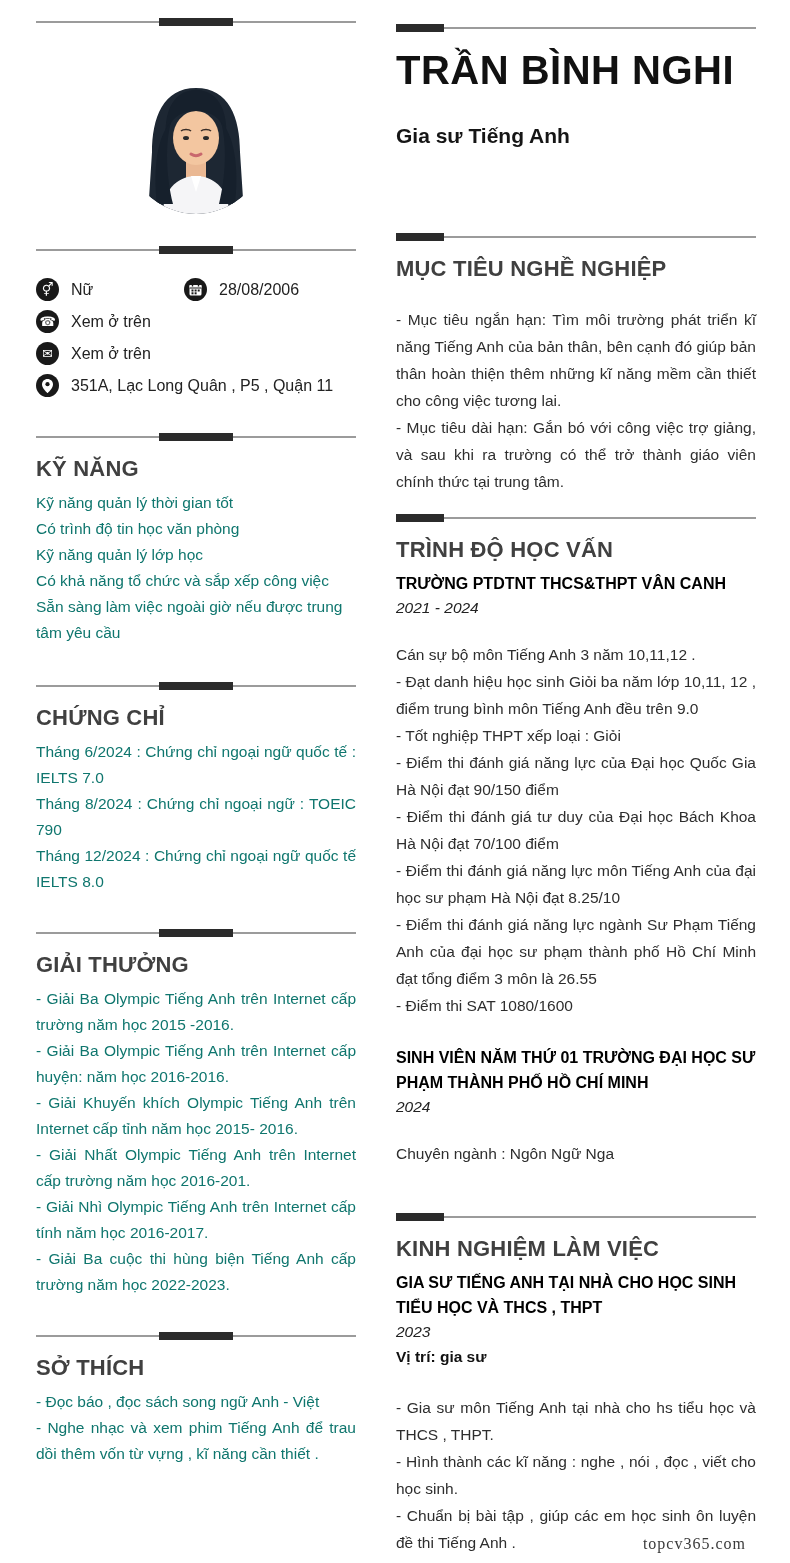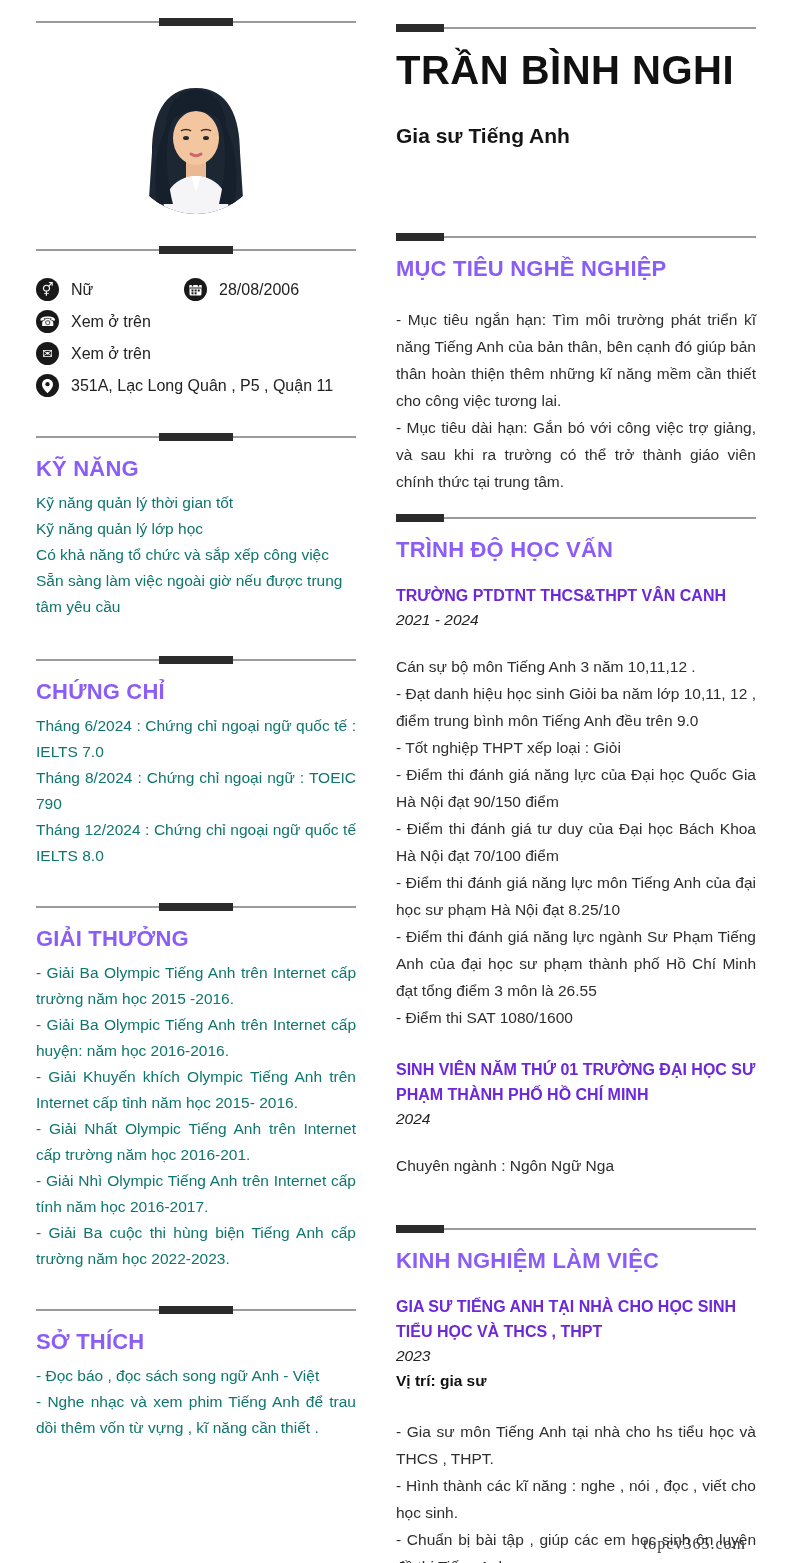--- a/index.html
+++ b/index.html
@@ -21,37 +21,37 @@
   .photo{width:142px;height:142px;border-radius:50%;overflow:hidden;}
   .div2{margin-top:32px;}
   .info{margin-top:24px;font-size:16px;color:#222;}
   .info-row{display:flex;align-items:center;margin-bottom:9px;min-height:23px;}
   .info-cell{display:flex;align-items:center;}
   .info-cell.first{width:148px;}
   .picon{flex:0 0 23px;width:23px;height:23px;border-radius:50%;background:#191919;color:#fff;
          display:inline-flex;align-items:center;justify-content:center;
          font-family:"DejaVu Sans",sans-serif;font-size:13px;line-height:1;margin-right:12px;}
   .picon svg{display:block;}
-  h2{font-size:22px;font-weight:bold;color:#8b5cf6;margin:15px 0 8px;letter-spacing:.2px;}
+  h2{font-size:22px;font-weight:bold;color:#404040;margin:15px 0 8px;letter-spacing:.2px;}
   .body-txt{font-size:15.5px;line-height:26px;color:#0f766e;}
   .just{text-align:justify;}
   .sec-div{margin-top:36px;}
   .sec-div.awards{margin-top:34px;}
   .sec-div.hobby{margin-top:34px;}
   .item{margin:0;}
 
   
   .col-right .topdiv{margin-top:6px;}
   h1{font-size:40px;line-height:44px;font-weight:bold;color:#111;margin:16px 0 0;letter-spacing:.5px;}
   .subtitle{font-size:21px;font-weight:bold;color:#151515;margin-top:32px;}
   .div-obj{margin-top:85px;}
   .rbody{font-size:15.5px;line-height:27px;color:#2e2e2e;margin-top:24px;}
   .div-edu{margin-top:19px;}
   .entry{margin-top:4px;}
-  .entry-school{font-size:16px;font-weight:bold;color:#6d28d9;line-height:25px;margin-top:20px;}
+  .entry-school{font-size:16px;font-weight:bold;color:#000000;line-height:25px;margin-top:8px;}
   .entry-period{font-style:italic;font-size:15.5px;color:#222;margin:3px 0 2px;}
   .entry-pos{font-weight:bold;font-size:15.5px;color:#111;line-height:27px;}
   .entry.second{margin-top:26px;}
   .div-exp{margin-top:46px;}
 
   .footer{position:absolute;right:44px;bottom:10px;font-family:Liberation Serif, serif;
           font-size:16px;color:#3a3a3a;letter-spacing:1px;}
 </style>
 </head>
 <body>
@@ -141,20 +141,21 @@
         </div>
       </div>
 
       <div class="divider center sec-div">
           <span class="line"></span>
           <span class="block"></span>
         </div>
       <h2>KỸ NĂNG</h2>
       <div class="body-txt">
         <div class="item">Kỹ năng quản lý thời gian tốt</div>
+        <div class="item">Có trình độ tin học văn phòng</div>
         <div class="item">Kỹ năng quản lý lớp học</div>
         <div class="item">Có khả năng tổ chức và sắp xếp công việc</div>
         <div class="item">Sẵn sàng làm việc ngoài giờ nếu được trung tâm yêu cầu</div>
       </div>
 
       <div class="divider center sec-div">
           <span class="line"></span>
           <span class="block"></span>
         </div>
       <h2>CHỨNG CHỈ</h2>

